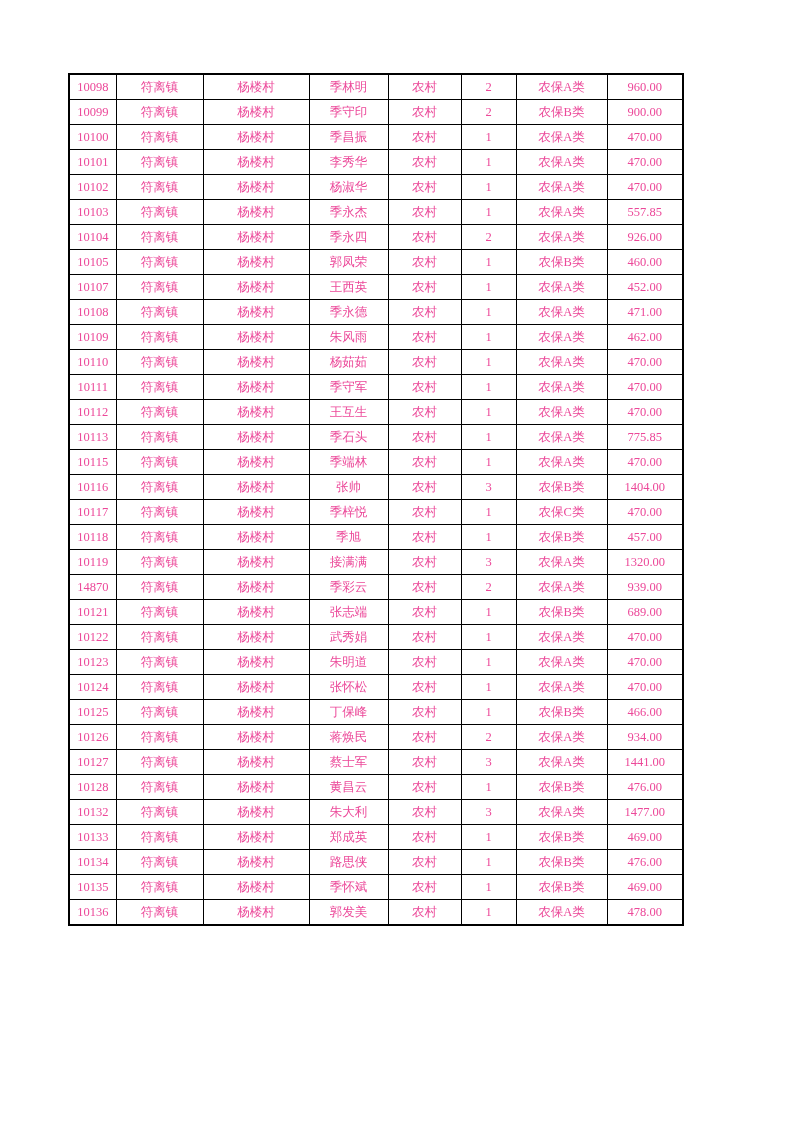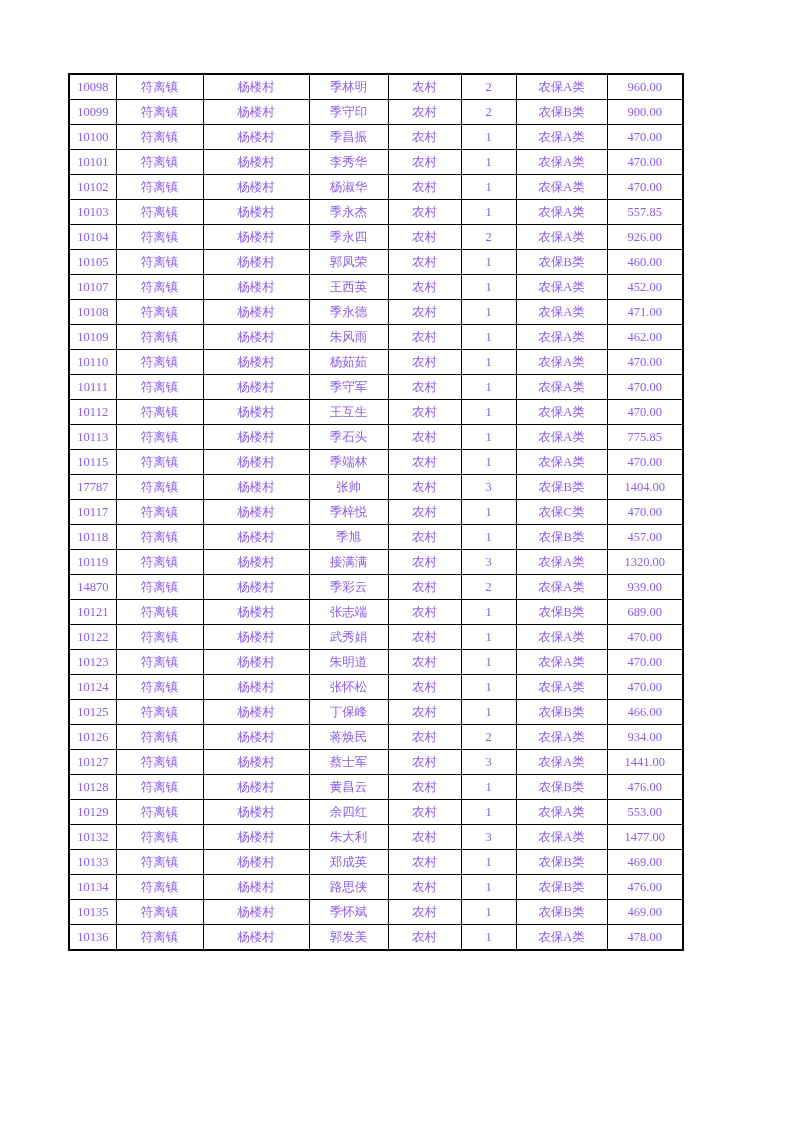--- a/index.html
+++ b/index.html
@@ -7,21 +7,21 @@
     padding: 0;
     background: #ffffff;
   }
   .page {
     position: relative;
     width: 793px;
     height: 1122px;
     background: #ffffff;
     overflow: hidden;
     font-family: "Liberation Serif", "DejaVu Serif", serif;
-    color: #8b5cf6;
+    color: #ec4899;
   }
   table.data-table {
     position: absolute;
     left: 68px;
     top: 73px;
     width: 614px;
     border-collapse: collapse;
     table-layout: fixed;
     border: 2px solid #000000;
   }
@@ -207,21 +207,21 @@
           <td>10115</td>
           <td>符离镇</td>
           <td>杨楼村</td>
           <td>季端林</td>
           <td>农村</td>
           <td>1</td>
           <td>农保A类</td>
           <td>470.00</td>
         </tr>
         <tr>
-          <td>17787</td>
+          <td>10116</td>
           <td>符离镇</td>
           <td>杨楼村</td>
           <td>张帅</td>
           <td>农村</td>
           <td>3</td>
           <td>农保B类</td>
           <td>1404.00</td>
         </tr>
         <tr>
           <td>10117</td>
@@ -335,30 +335,20 @@
         </tr>
         <tr>
           <td>10128</td>
           <td>符离镇</td>
           <td>杨楼村</td>
           <td>黄昌云</td>
           <td>农村</td>
           <td>1</td>
           <td>农保B类</td>
           <td>476.00</td>
-        </tr>
-        <tr>
-          <td>10129</td>
-          <td>符离镇</td>
-          <td>杨楼村</td>
-          <td>余四红</td>
-          <td>农村</td>
-          <td>1</td>
-          <td>农保A类</td>
-          <td>553.00</td>
         </tr>
         <tr>
           <td>10132</td>
           <td>符离镇</td>
           <td>杨楼村</td>
           <td>朱大利</td>
           <td>农村</td>
           <td>3</td>
           <td>农保A类</td>
           <td>1477.00</td>

